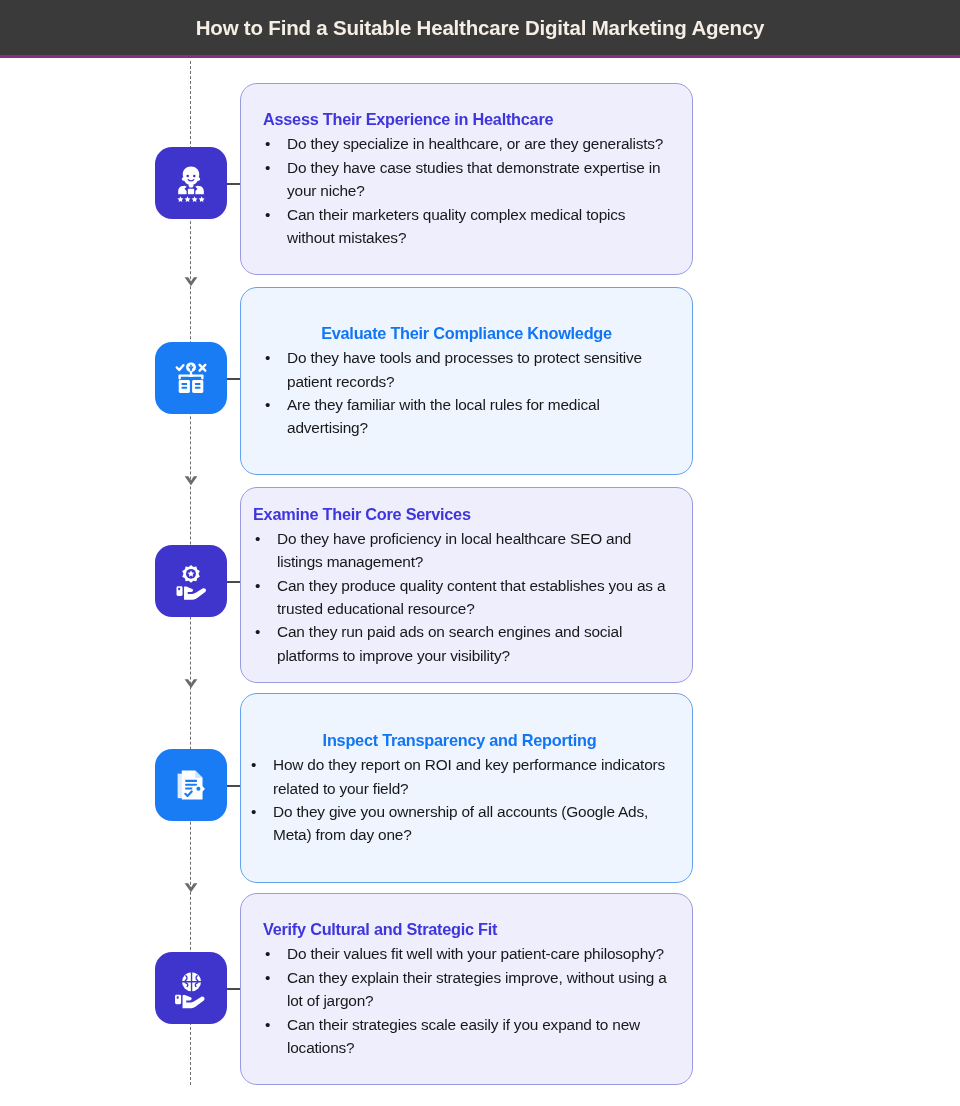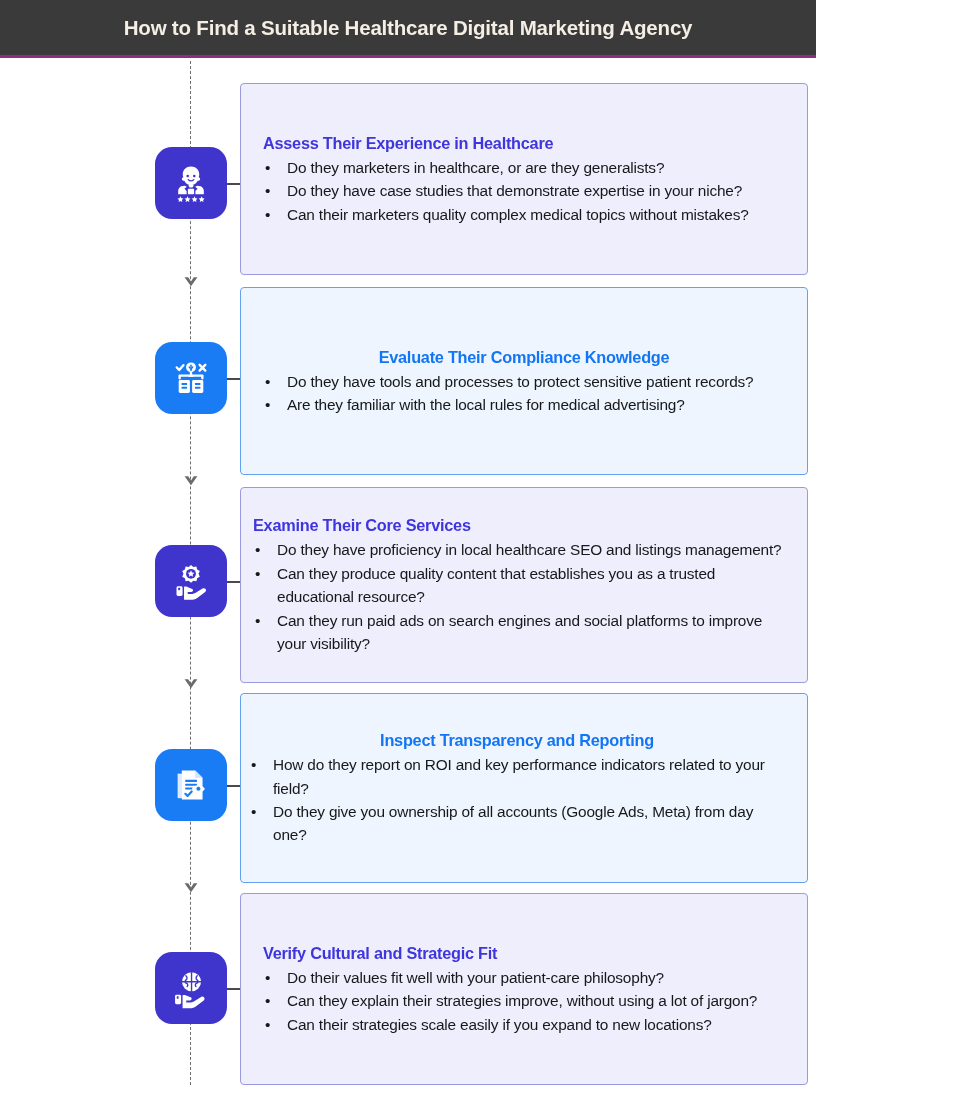--- a/index.html
+++ b/index.html
@@ -15,21 +15,21 @@
     position: relative;
     width: 960px;
     height: 1106px;
     background: #ffffff;
   }
 
   
   .header {
     position: absolute;
     left: 0; top: 0;
-    width: 816px;
+    width: 960px;
     height: 58px;
     background: #3b3a3a;
     border-bottom: 3px solid #8e2b87;
     display: flex;
     align-items: center;
     justify-content: center;
   }
   .header-title {
     color: #f5eee4;
     font-size: 20.5px;
@@ -94,22 +94,22 @@
     width: 18px;
     height: 18px;
     z-index: 4;
   }
   .arrow svg { display: block; }
 
   
   .card {
     position: absolute;
     left: 240px;
-    width: 568px;
-    border-radius: 4px;
+    width: 453px;
+    border-radius: 17px;
     border: 1.2px solid;
     padding: 0 22px;
     z-index: 2;
     display: flex;
     flex-direction: column;
     justify-content: center;
   }
   .card-inner { width: 100%; }
 
   .card h2 {
@@ -177,21 +177,21 @@
         <path d="M35.6 38.5l1 2.1 2.3.3-1.7 1.6.4 2.3-2-1.1-2 1.1.4-2.3-1.7-1.6 2.3-.3 1-2.1z"></path>
       </g>
     </svg>
             </span>
           </div>
           <div class="connector" style="top: 122px;"></div>
           <div class="card card-box" style="top: 22px; height: 192px;">
             <div class="card-inner">
               <h2>Assess Their Experience in Healthcare</h2>
               <ul>
-                <li><span class="bullet">•</span><span>Do they marketers in healthcare, or are they generalists?</span></li>
+                <li><span class="bullet">•</span><span>Do they specialize in healthcare, or are they generalists?</span></li>
                 <li><span class="bullet">•</span><span>Do they have case studies that demonstrate expertise in your niche?</span></li>
                 <li><span class="bullet">•</span><span>Can their marketers quality complex medical topics without mistakes?</span></li>
               </ul>
             </div>
           </div>
         </div>
         <div class="step theme-blue" style="top: 0px;">
           <div class="icon-tile" style="top: 281px; background: rgb(26, 124, 245);">
             <span>
     <svg width="44" height="44" viewBox="0 0 48 48" fill="none">

